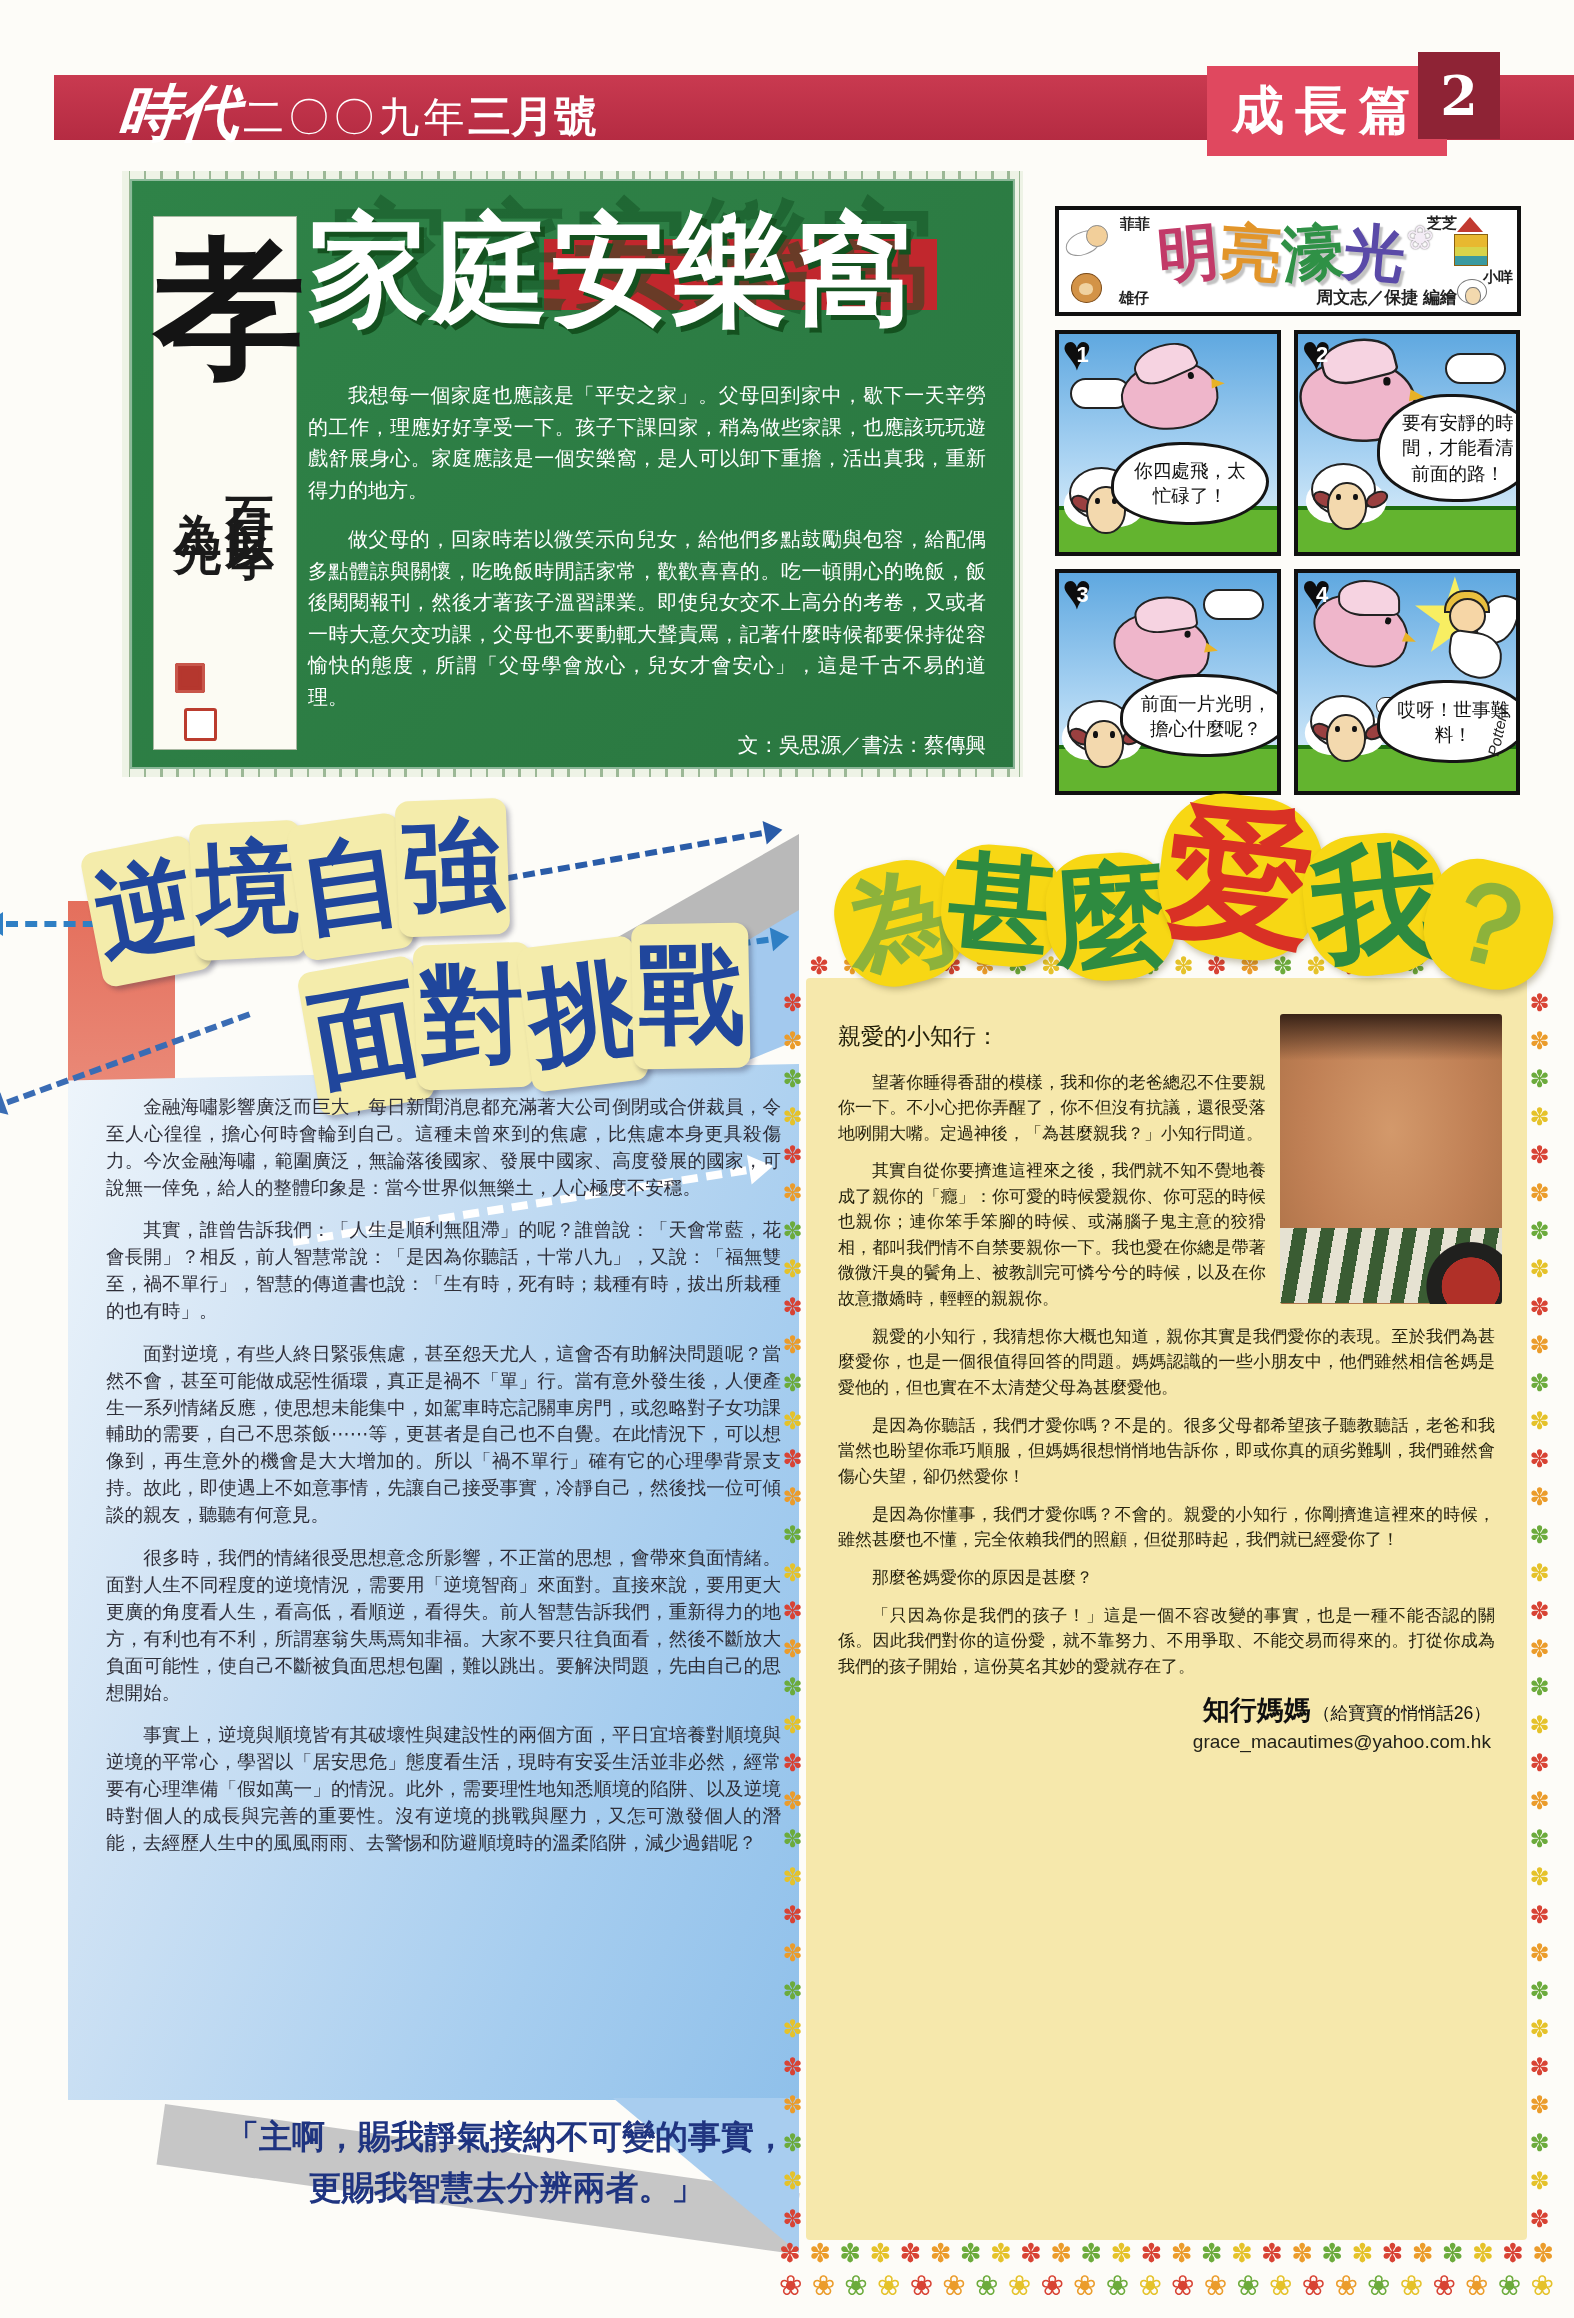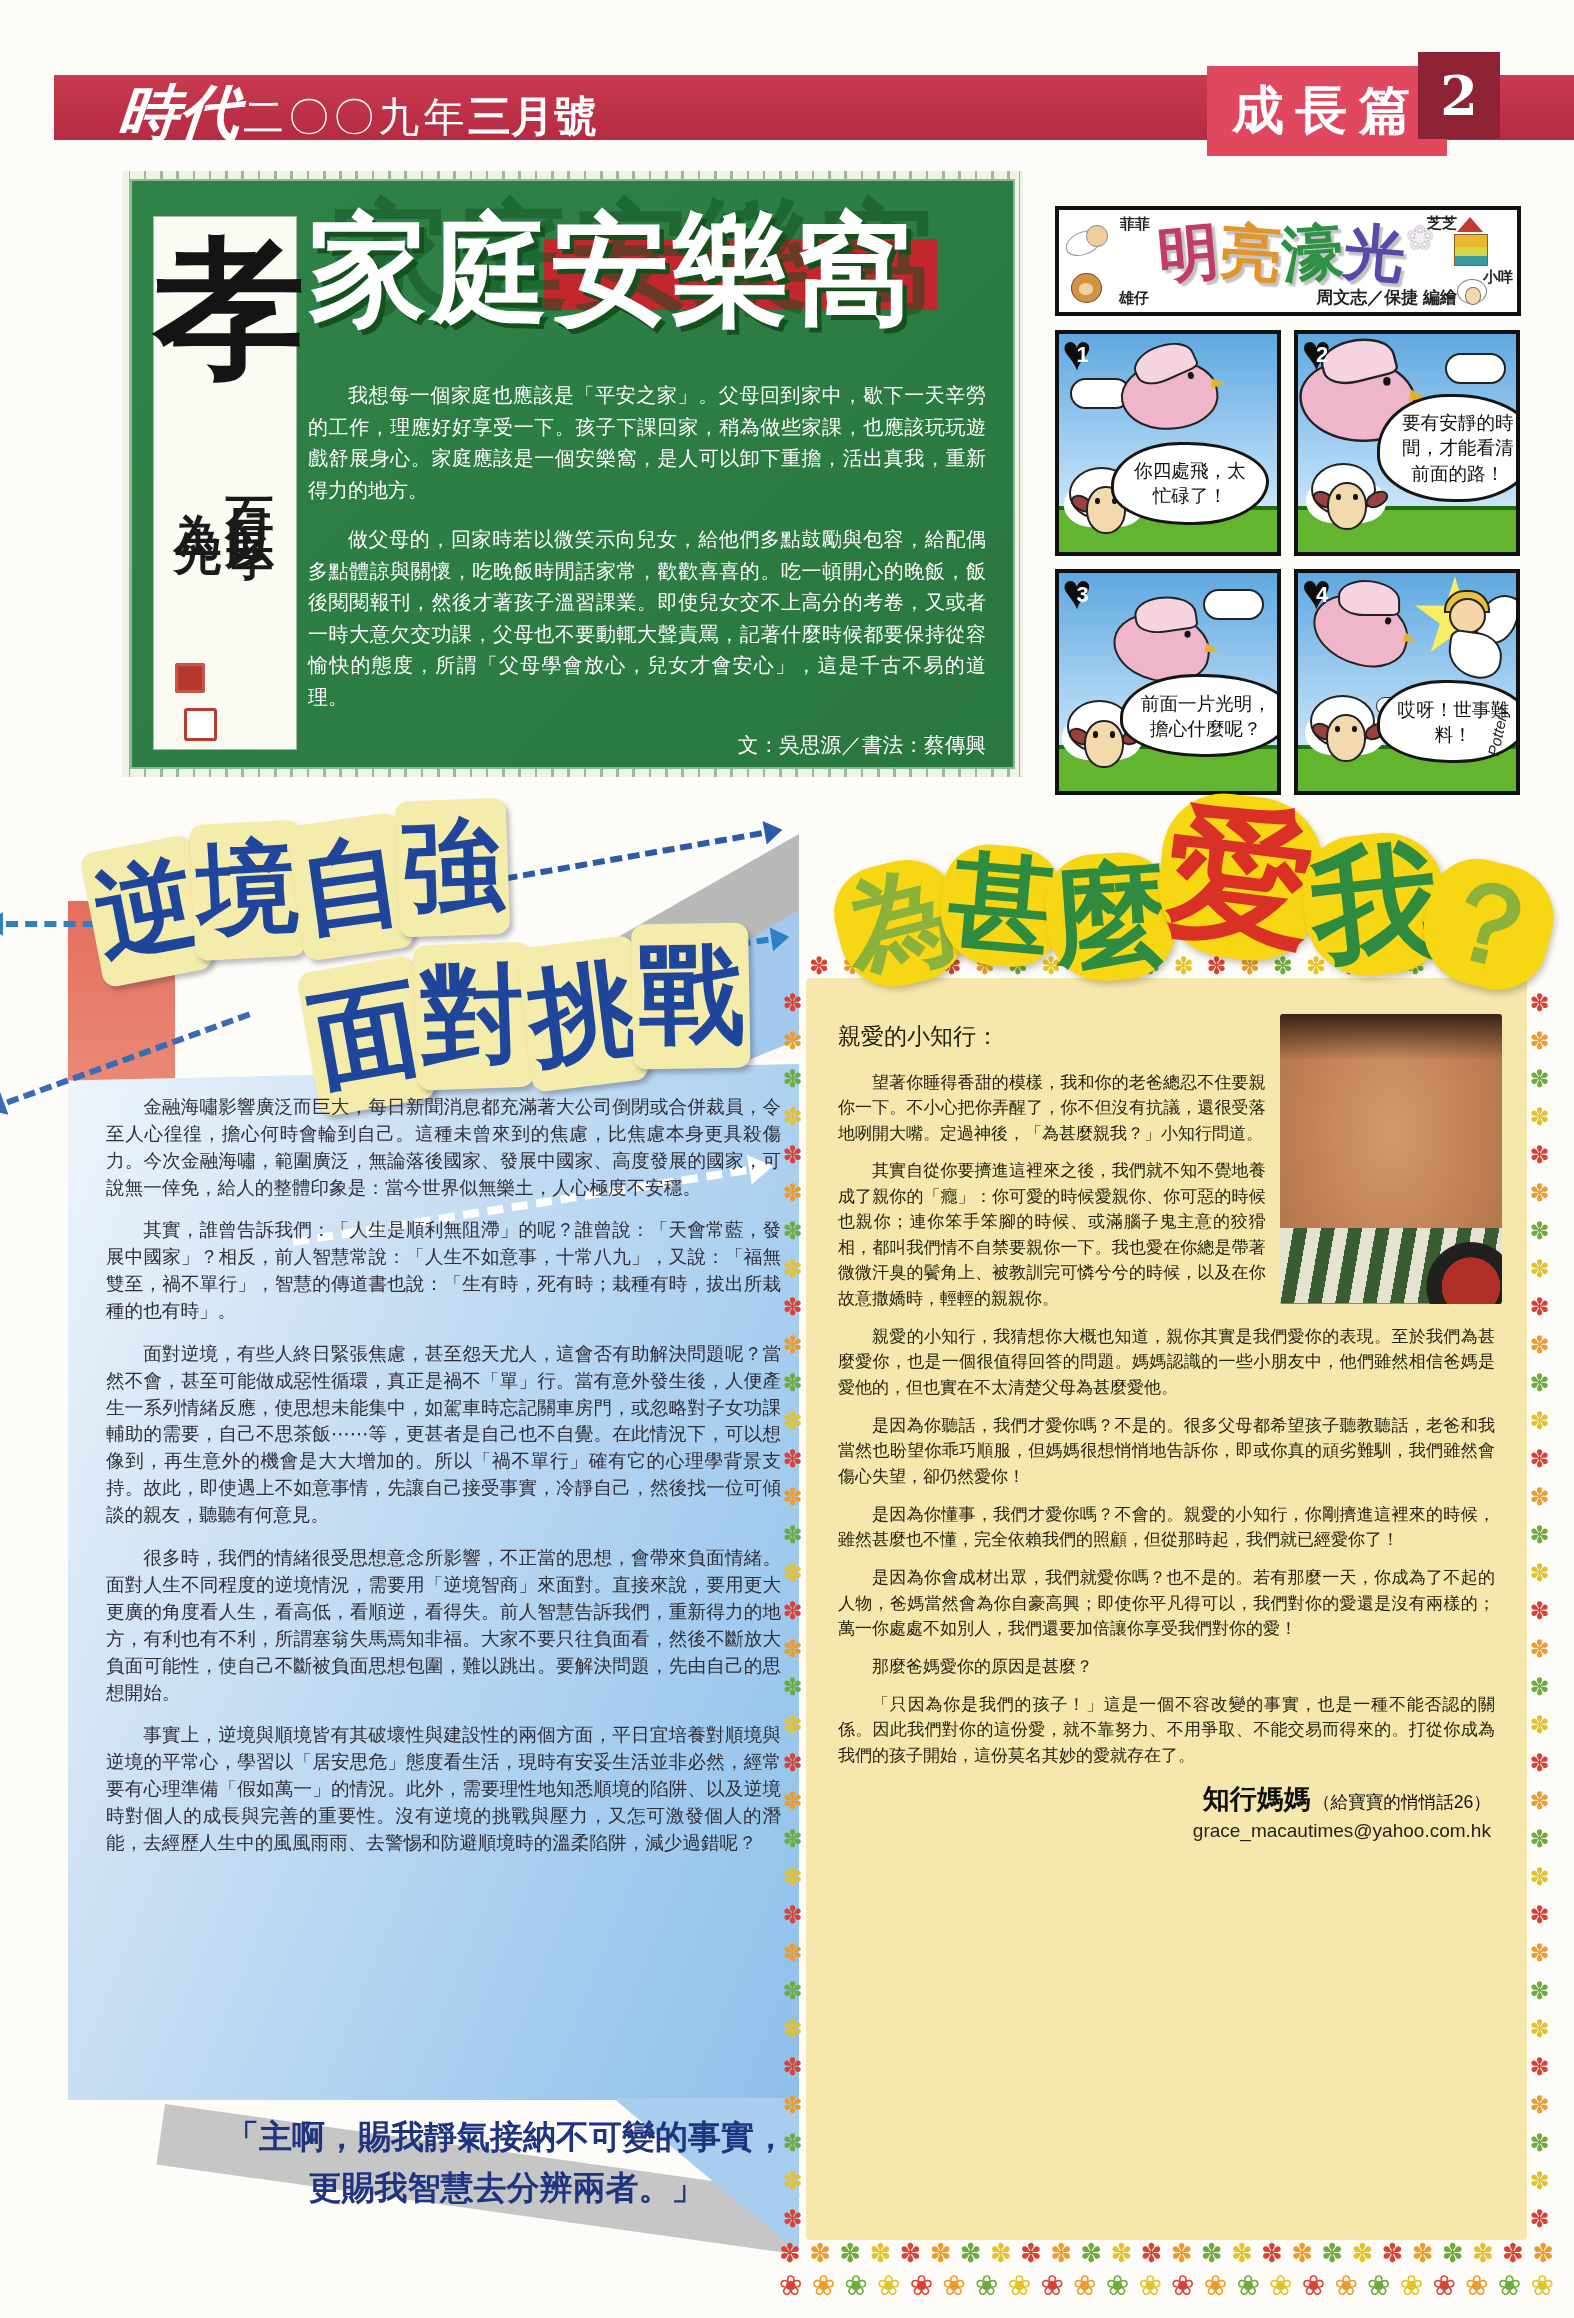--- a/index.html
+++ b/index.html
@@ -391,21 +391,21 @@
         <span class="hd"></span>
       </div>
     <div class="arrow arr-e">
         <span class="ln"></span>
         <span class="hd"></span>
       </div>
     <h2 class="adv-title adv-t1"><span class="ch">逆</span><span class="ch">境</span><span class="ch">自</span><span class="ch">強</span></h2>
     <h2 class="adv-title adv-t2"><span class="ch">面</span><span class="ch">對</span><span class="ch">挑</span><span class="ch">戰</span></h2>
     <div class="adv-body">
       <p>金融海嘯影響廣泛而巨大，每日新聞消息都充滿著大公司倒閉或合併裁員，令至人心徨徨，擔心何時會輪到自己。這種未曾來到的焦慮，比焦慮本身更具殺傷力。今次金融海嘯，範圍廣泛，無論落後國家、發展中國家、高度發展的國家，可說無一倖免，給人的整體印象是：當今世界似無樂土，人心極度不安穩。</p>
-      <p>其實，誰曾告訴我們：「人生是順利無阻滯」的呢？誰曾說：「天會常藍，發展中國家」？相反，前人智慧常說：「人生不如意事，十常八九」，又說：「福無雙至，禍不單行」，智慧的傳道書也說：「生有時，死有時；栽種有時，拔出所栽種的也有時」。</p>
+      <p>其實，誰曾告訴我們：「人生是順利無阻滯」的呢？誰曾說：「天會常藍，花會長開」？相反，前人智慧常說：「是因為你聽話，十常八九」，又說：「福無雙至，禍不單行」，智慧的傳道書也說：「生有時，死有時；栽種有時，拔出所栽種的也有時」。</p>
       <p>面對逆境，有些人終日緊張焦慮，甚至怨天尤人，這會否有助解決問題呢？當然不會，甚至可能做成惡性循環，真正是禍不「單」行。當有意外發生後，人便產生一系列情緒反應，使思想未能集中，如駕車時忘記關車房門，或忽略對子女功課輔助的需要，自己不思茶飯⋯⋯等，更甚者是自己也不自覺。在此情況下，可以想像到，再生意外的機會是大大增加的。所以「禍不單行」確有它的心理學背景支持。故此，即使遇上不如意事情，先讓自己接受事實，冷靜自己，然後找一位可傾談的親友，聽聽有何意見。</p>
       <p>很多時，我們的情緒很受思想意念所影響，不正當的思想，會帶來負面情緒。面對人生不同程度的逆境情況，需要用「逆境智商」來面對。直接來說，要用更大更廣的角度看人生，看高低，看順逆，看得失。前人智慧告訴我們，重新得力的地方，有利也有不利，所謂塞翁失馬焉知非福。大家不要只往負面看，然後不斷放大負面可能性，使自己不斷被負面思想包圍，難以跳出。要解決問題，先由自己的思想開始。</p>
       <p>事實上，逆境與順境皆有其破壞性與建設性的兩個方面，平日宜培養對順境與逆境的平常心，學習以「居安思危」態度看生活，現時有安妥生活並非必然，經常要有心理準備「假如萬一」的情況。此外，需要理性地知悉順境的陷阱、以及逆境時對個人的成長與完善的重要性。沒有逆境的挑戰與壓力，又怎可激發個人的潛能，去經歷人生中的風風雨雨、去警惕和防避順境時的溫柔陷阱，減少過錯呢？</p>
     </div>
     <div class="quote-grey"></div>
     <div class="quote-blue"></div>
     <div class="adv-quote">
       <div>「主啊，賜我靜氣接納不可變的事實，</div>
       <div>更賜我智慧去分辨兩者。」</div>
     </div>
@@ -562,21 +562,20 @@
       </div>
     <div class="yellow-panel">
       <div class="love-flow">
         <div class="baby-photo"></div>
         <div class="love-salutation">親愛的小知行：</div>
         <p>望著你睡得香甜的模樣，我和你的老爸總忍不住要親你一下。不小心把你弄醒了，你不但沒有抗議，還很受落地咧開大嘴。定過神後，「為甚麼親我？」小知行問道。</p>
         <p>其實自從你要擠進這裡來之後，我們就不知不覺地養成了親你的「癮」：你可愛的時候愛親你、你可惡的時候也親你；連你笨手笨腳的時候、或滿腦子鬼主意的狡猾相，都叫我們情不自禁要親你一下。我也愛在你總是帶著微微汗臭的鬢角上、被教訓完可憐兮兮的時候，以及在你故意撒嬌時，輕輕的親親你。</p>
         <p>親愛的小知行，我猜想你大概也知道，親你其實是我們愛你的表現。至於我們為甚麼愛你，也是一個很值得回答的問題。媽媽認識的一些小朋友中，他們雖然相信爸媽是愛他的，但也實在不太清楚父母為甚麼愛他。</p>
         <p>是因為你聽話，我們才愛你嗎？不是的。很多父母都希望孩子聽教聽話，老爸和我當然也盼望你乖巧順服，但媽媽很想悄悄地告訴你，即或你真的頑劣難馴，我們雖然會傷心失望，卻仍然愛你！</p>
         <p>是因為你懂事，我們才愛你嗎？不會的。親愛的小知行，你剛擠進這裡來的時候，雖然甚麼也不懂，完全依賴我們的照顧，但從那時起，我們就已經愛你了！</p>
-        <p>是因為你會成材出眾，我們就愛你嗎？也不是的。若有那麼一天，你成為了不起的人物，爸媽當然會為你自豪高興；即使你平凡得可以，我們對你的愛還是沒有兩樣的；萬一你處處不如別人，我們還要加倍讓你享受我們對你的愛！</p>
         <p>那麼爸媽愛你的原因是甚麼？</p>
         <p>「只因為你是我們的孩子！」這是一個不容改變的事實，也是一種不能否認的關係。因此我們對你的這份愛，就不靠努力、不用爭取、不能交易而得來的。打從你成為我們的孩子開始，這份莫名其妙的愛就存在了。</p>
         <div class="love-sign">
           <span class="sig">知行媽媽</span>
           <span class="note">（給寶寶的悄悄話26）</span>
         </div>
         <div class="love-email">grace_macautimes@yahoo.com.hk</div>
       </div>
     </div>
     <h2 class="love-title">

